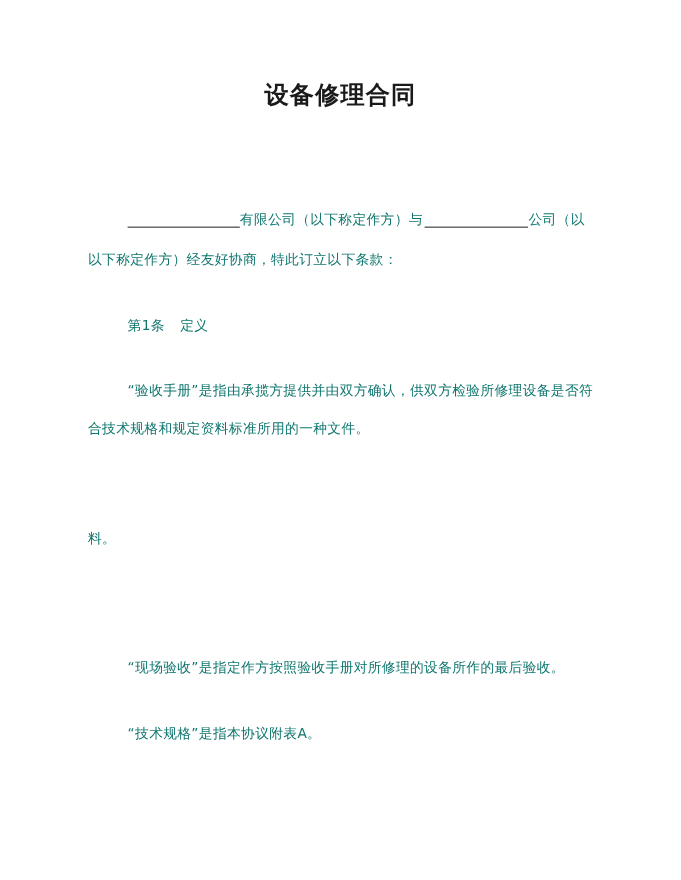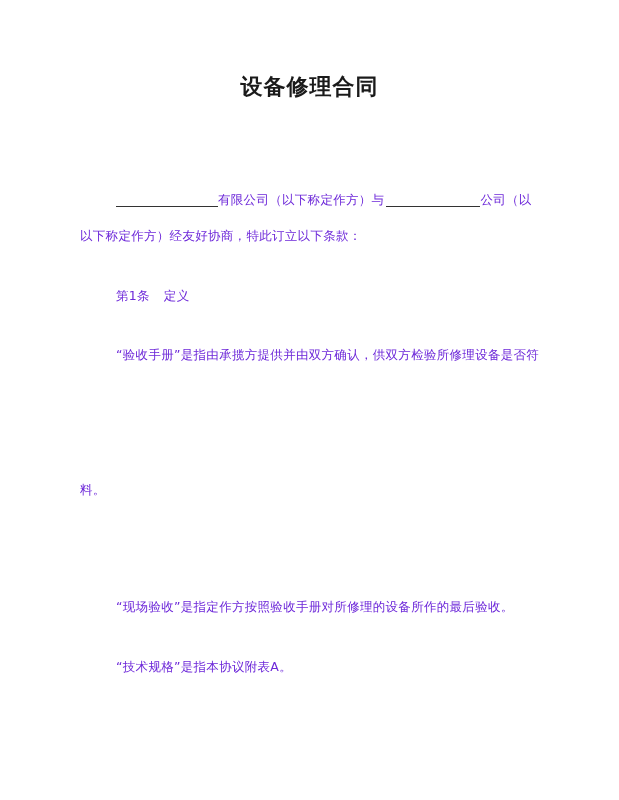--- a/index.html
+++ b/index.html
@@ -32,21 +32,21 @@
       font-size: 22px;
       font-weight: bold;
       letter-spacing: 1px;
       color: #1a1a1a;
     }
     .line {
       position: absolute;
       left: 80px;
       font-size: 12.5px;
       white-space: nowrap;
-      color: #6d28d9;
+      color: #0f766e;
       letter-spacing: 0.3px;
     }
     .indent { left: 116px; }
     .blank {
       display: inline-block;
       border-bottom: 1px solid #333333;
       height: 14px;
       vertical-align: bottom;
       margin-bottom: 2px;
     }
@@ -65,20 +65,21 @@
     <span class="blank blank-a"></span><span>有限公司（以下称定作方）与</span><span class="blank blank-b"></span><span>公司（以</span>
   </div>
 
   <div class="line" style="top:228px;">以下称定作方）经友好协商，特此订立以下条款：</div>
 
   <div class="line indent" style="top:288px;">
     <span>第1条</span><span class="gap"></span><span>定义</span>
   </div>
 
   <div class="line indent" style="top:347px;">“验收手册”是指由承揽方提供并由双方确认，供双方检验所修理设备是否符</div>
+  <div class="line" style="top:382px;">合技术规格和规定资料标准所用的一种文件。</div>
 
   <div class="line" style="top:482px;">料。</div>
 
 
   <div class="line indent" style="top:599px;">“现场验收”是指定作方按照验收手册对所修理的设备所作的最后验收。</div>
 
   <div class="line indent" style="top:659px;">“技术规格”是指本协议附表A。</div>
 
 </div>
 

